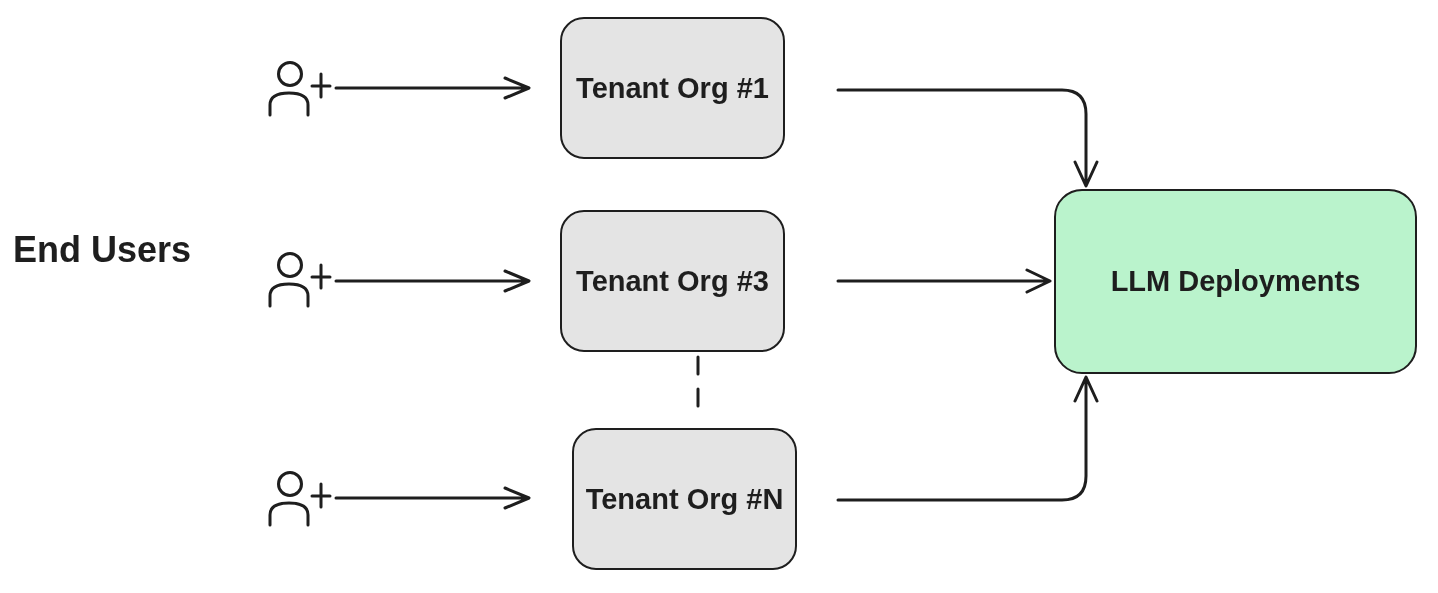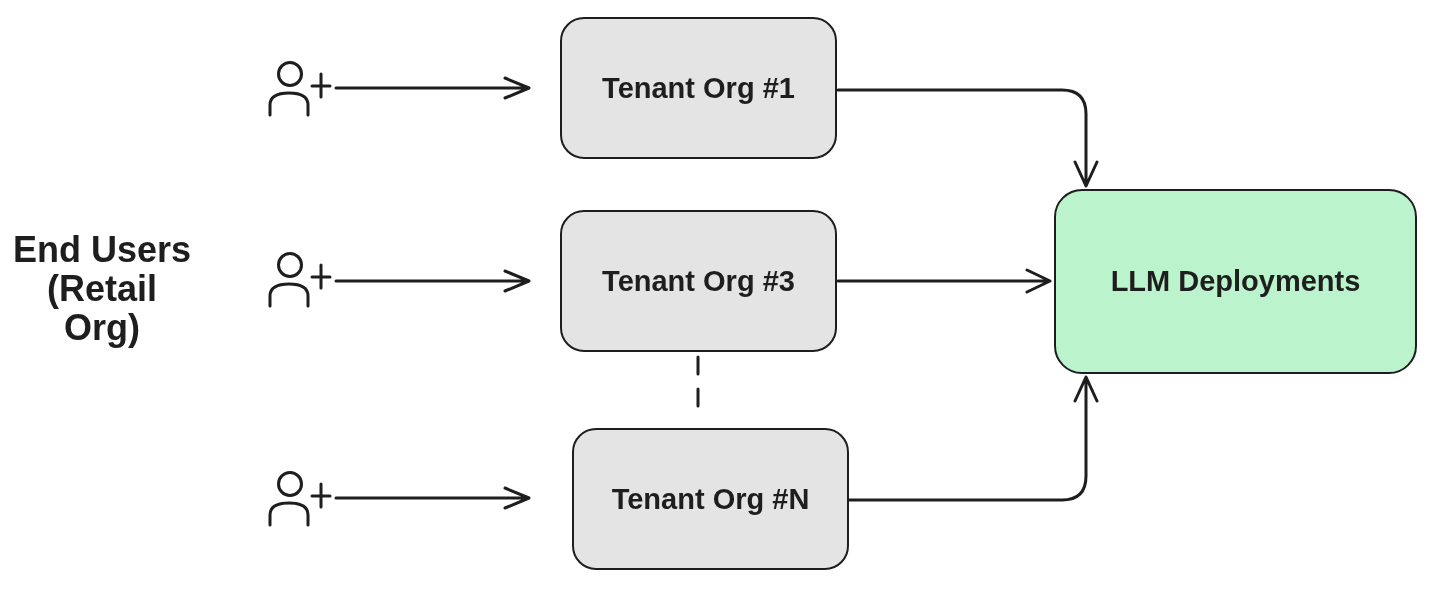--- a/index.html
+++ b/index.html
@@ -68,21 +68,21 @@
     position: absolute;
     display: flex;
     align-items: center;
     justify-content: center;
     text-align: center;
     border: 2.75px solid var(--stroke, #1e1e1e);
     font-weight: 600;
   }
   .tenant {
     left: 560px;
-    width: 277px;
+    width: 225px;
     height: 142px;
     border-radius: 24px;
     background: var(--tenant-fill, #e4e4e4);
     font-size: 29px;
   }
   .tenant.t1 { top: 17px; }
   .tenant.t2 { top: 210px; }
   .tenant.tn { top: 428px; margin-left: 12px; }
   .target {
     left: 1054px;
@@ -95,21 +95,20 @@
     line-height: 43px;
   }
 </style>
 </head>
 <body>
 
 <div class="canvas">
 
   <div class="left-label">
     <div>End Users</div>
-    <div>(Retail Org)</div>
   </div>
 
   <svg class="user-icon r1" viewBox="0 0 68 60">
     <circle cx="24" cy="14" r="11.5"></circle>
     <path d="M 4 55 L 4 45 Q 4 33 23 33 Q 42 33 42 45 L 42 55"></path>
     <line x1="46" y1="26" x2="64" y2="26"></line>
     <line x1="55" y1="14" x2="55" y2="37"></line>
   </svg>
   <svg class="user-icon r2" viewBox="0 0 68 60">
     <circle cx="24" cy="14" r="11.5"></circle>

